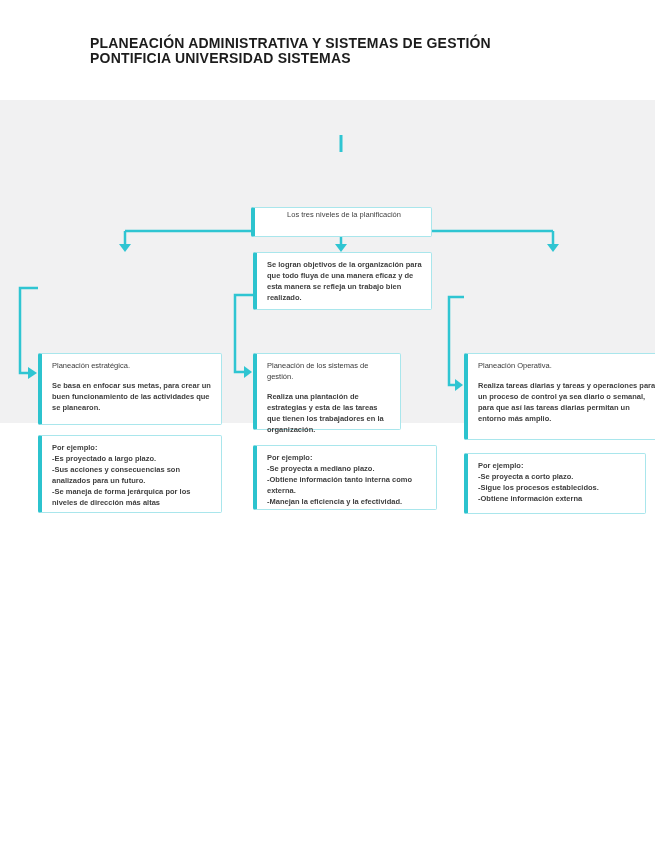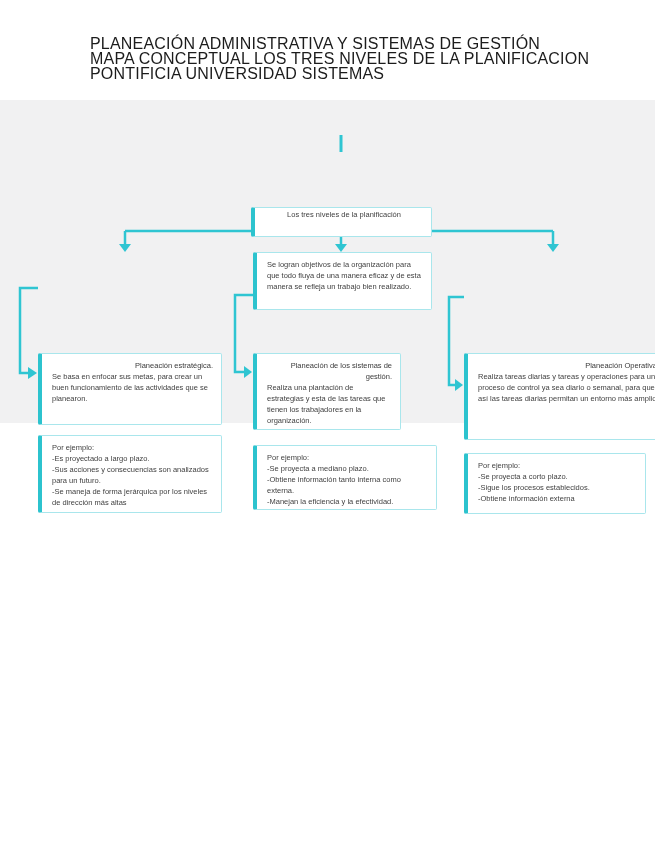--- a/index.html
+++ b/index.html
@@ -16,22 +16,22 @@
 
   
   .doc-header {
     position: absolute;
     left: 90px;
     top: 36px;
     width: 520px;
     color: #1c1c1c;
   }
   .doc-header .hline {
-    font-size: 16px;
-    font-weight: normal;
+    font-size: 14px;
+    font-weight: bold;
     line-height: 15px;
     letter-spacing: 0.2px;
     white-space: nowrap;
   }
 
   
   .diagram {
     position: absolute;
     left: 0;
     top: 100px;
@@ -55,24 +55,25 @@
     background: #ffffff;
     border: 1px solid #a9e6ec;
     border-left: 4px solid #2cc3ce;
     border-radius: 2px;
     color: #3f3f3f;
     font-size: 7.5px;
     line-height: 11px;
     padding: 6px 8px 22px 10px;
   }
   .node .node-title {
-    text-align: right;
+    text-align: left;
     color: #3a3a3a;
+    margin-bottom: 9px;
   }
-  .node .node-body { text-align: left; }
+  .node .node-body { text-align: left; font-weight: bold; }
   .node .pre { white-space: pre-line; }
 
   .node-root {
     left: 251px; top: 107px; width: 181px; height: 28px;
     display: flex; align-items: center; justify-content: center;
     text-align: center;
   }
   .node-intro  { left: 253px; top: 152px; width: 179px; height: 58px; }
 
   .node-b1     { left: 38px;  top: 253px; width: 184px; height: 72px; }
@@ -84,21 +85,20 @@
   .node-b3     { left: 464px; top: 253px; width: 204px; height: 87px; }
   .node-b3-ex  { left: 464px; top: 353px; width: 182px; height: 61px; }
 </style>
 </head>
 <body>
 
 <div class="page">
 
   <div class="doc-header">
     <div class="hline">PLANEACIÓN ADMINISTRATIVA Y SISTEMAS DE GESTIÓN</div>
-    <div class="hline">MAPA CONCEPTUAL LOS TRES NIVELES DE LA PLANIFICACION</div>
     <div class="hline">PONTIFICIA UNIVERSIDAD SISTEMAS</div>
   </div>
 
   <div class="diagram">
 
     <svg class="connectors" width="655" height="323" viewBox="0 0 655 323" xmlns="http://www.w3.org/2000/svg">
 
       <line x1="341" y1="35" x2="341" y2="52" stroke="#2fc5d2" stroke-width="3"></line>
 
       <line x1="341" y1="110" x2="341" y2="132" stroke="#2fc5d2" stroke-width="3"></line>

